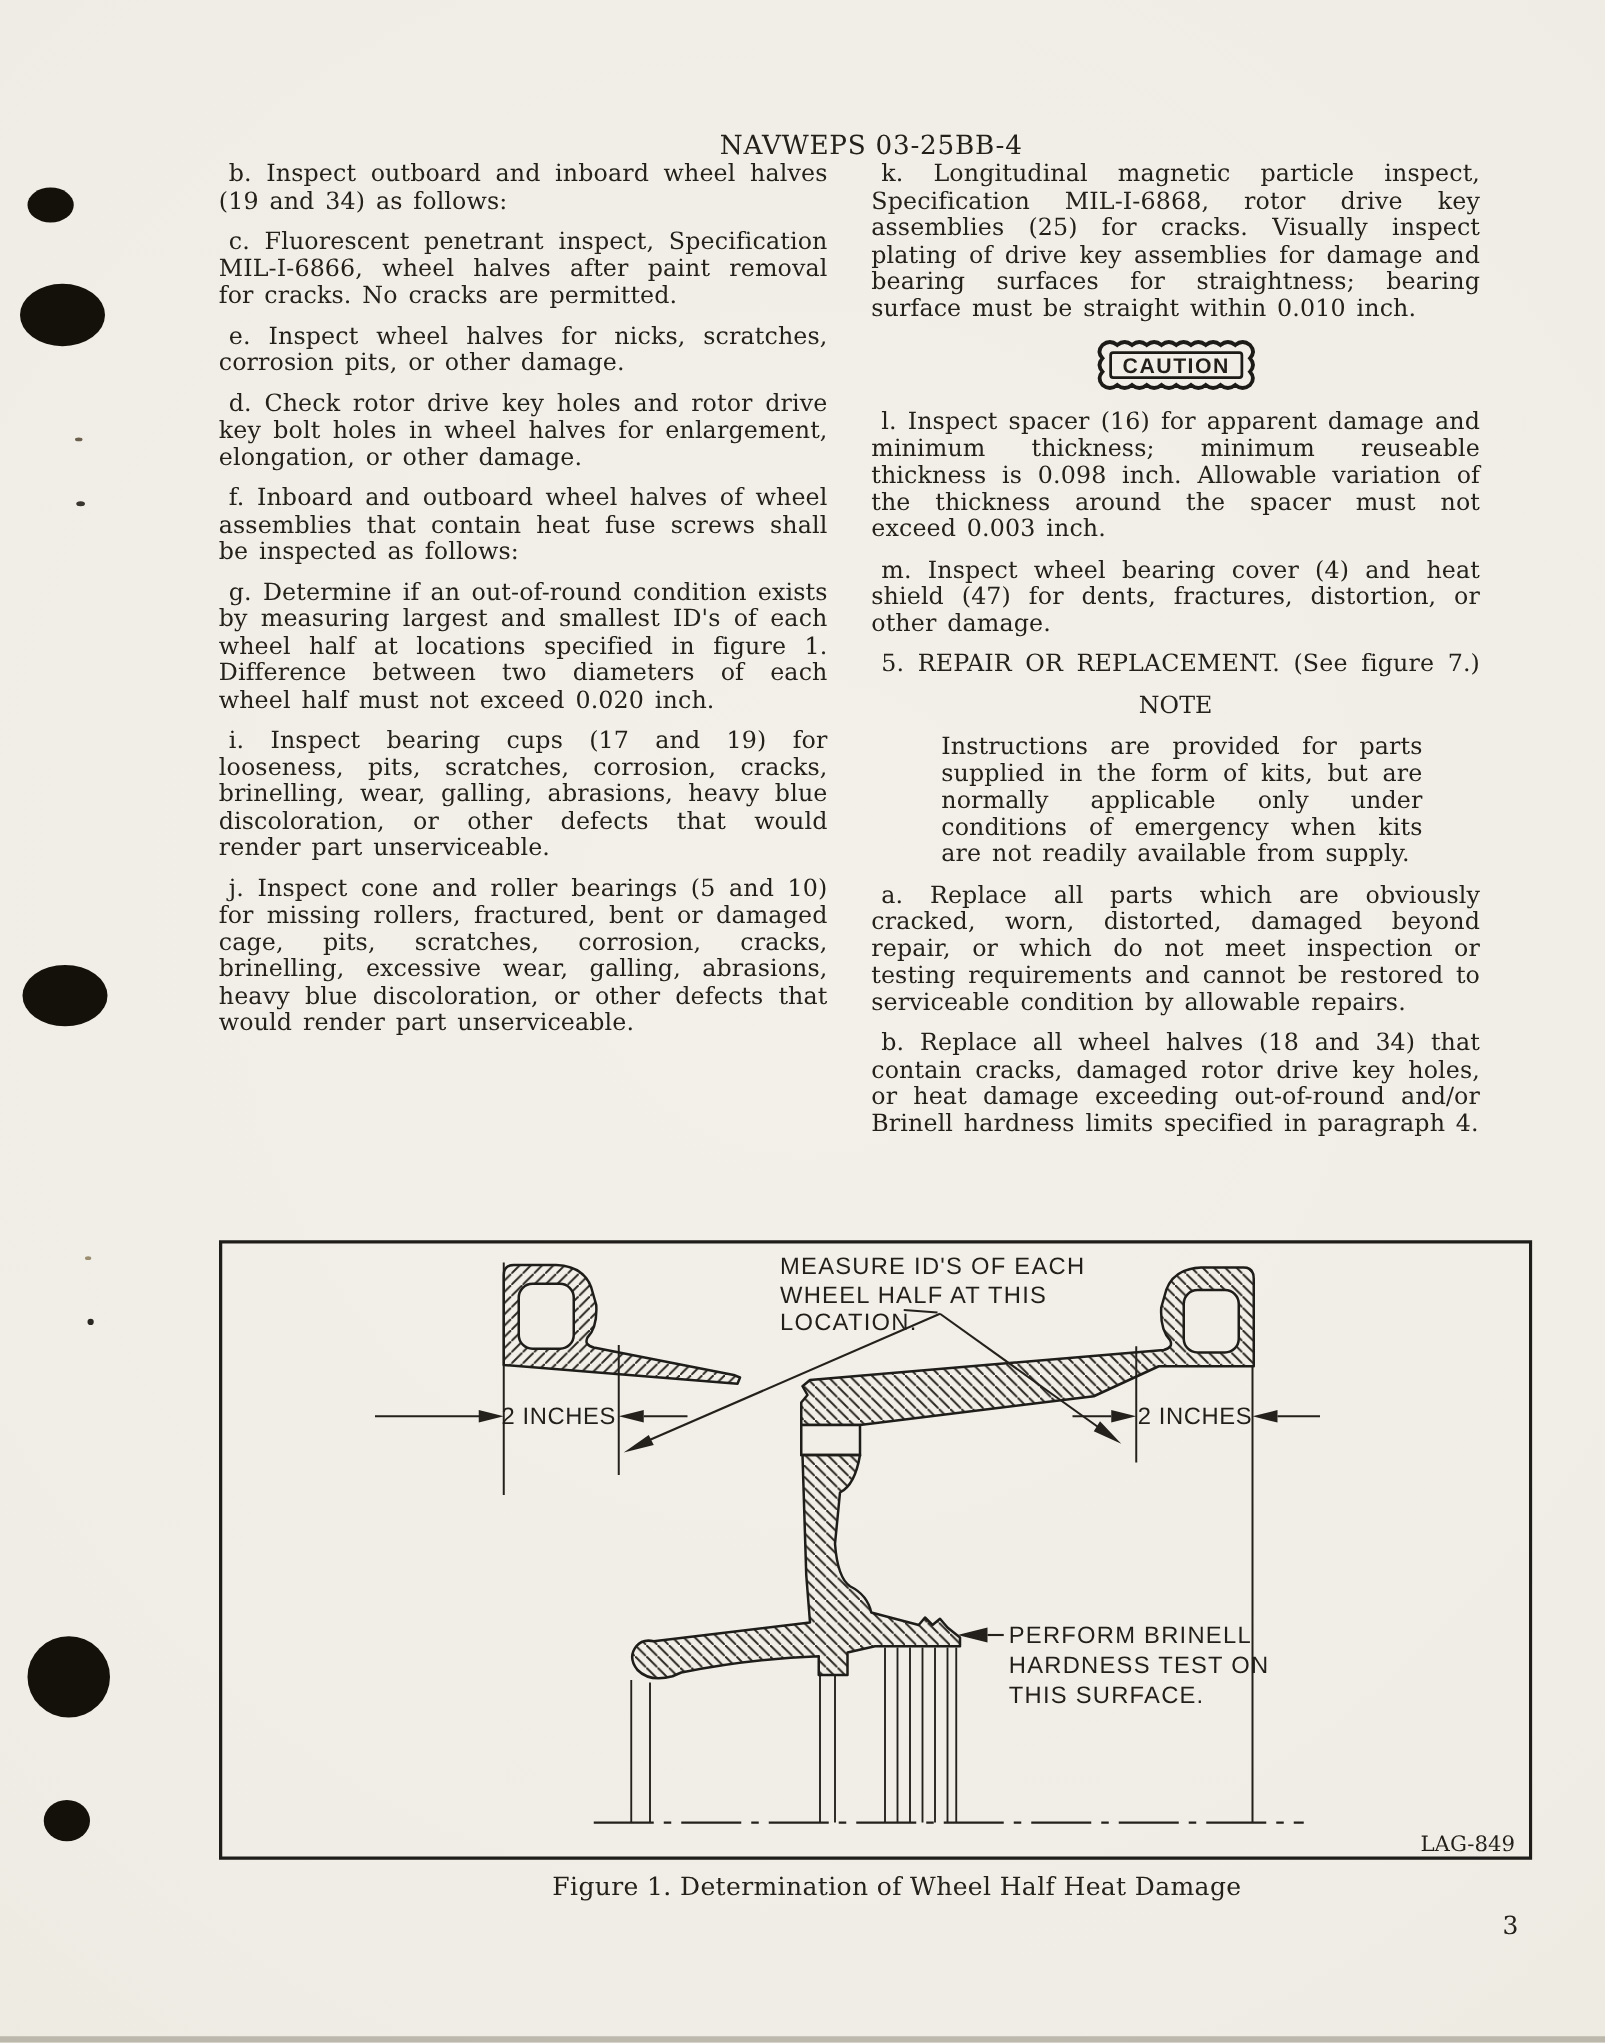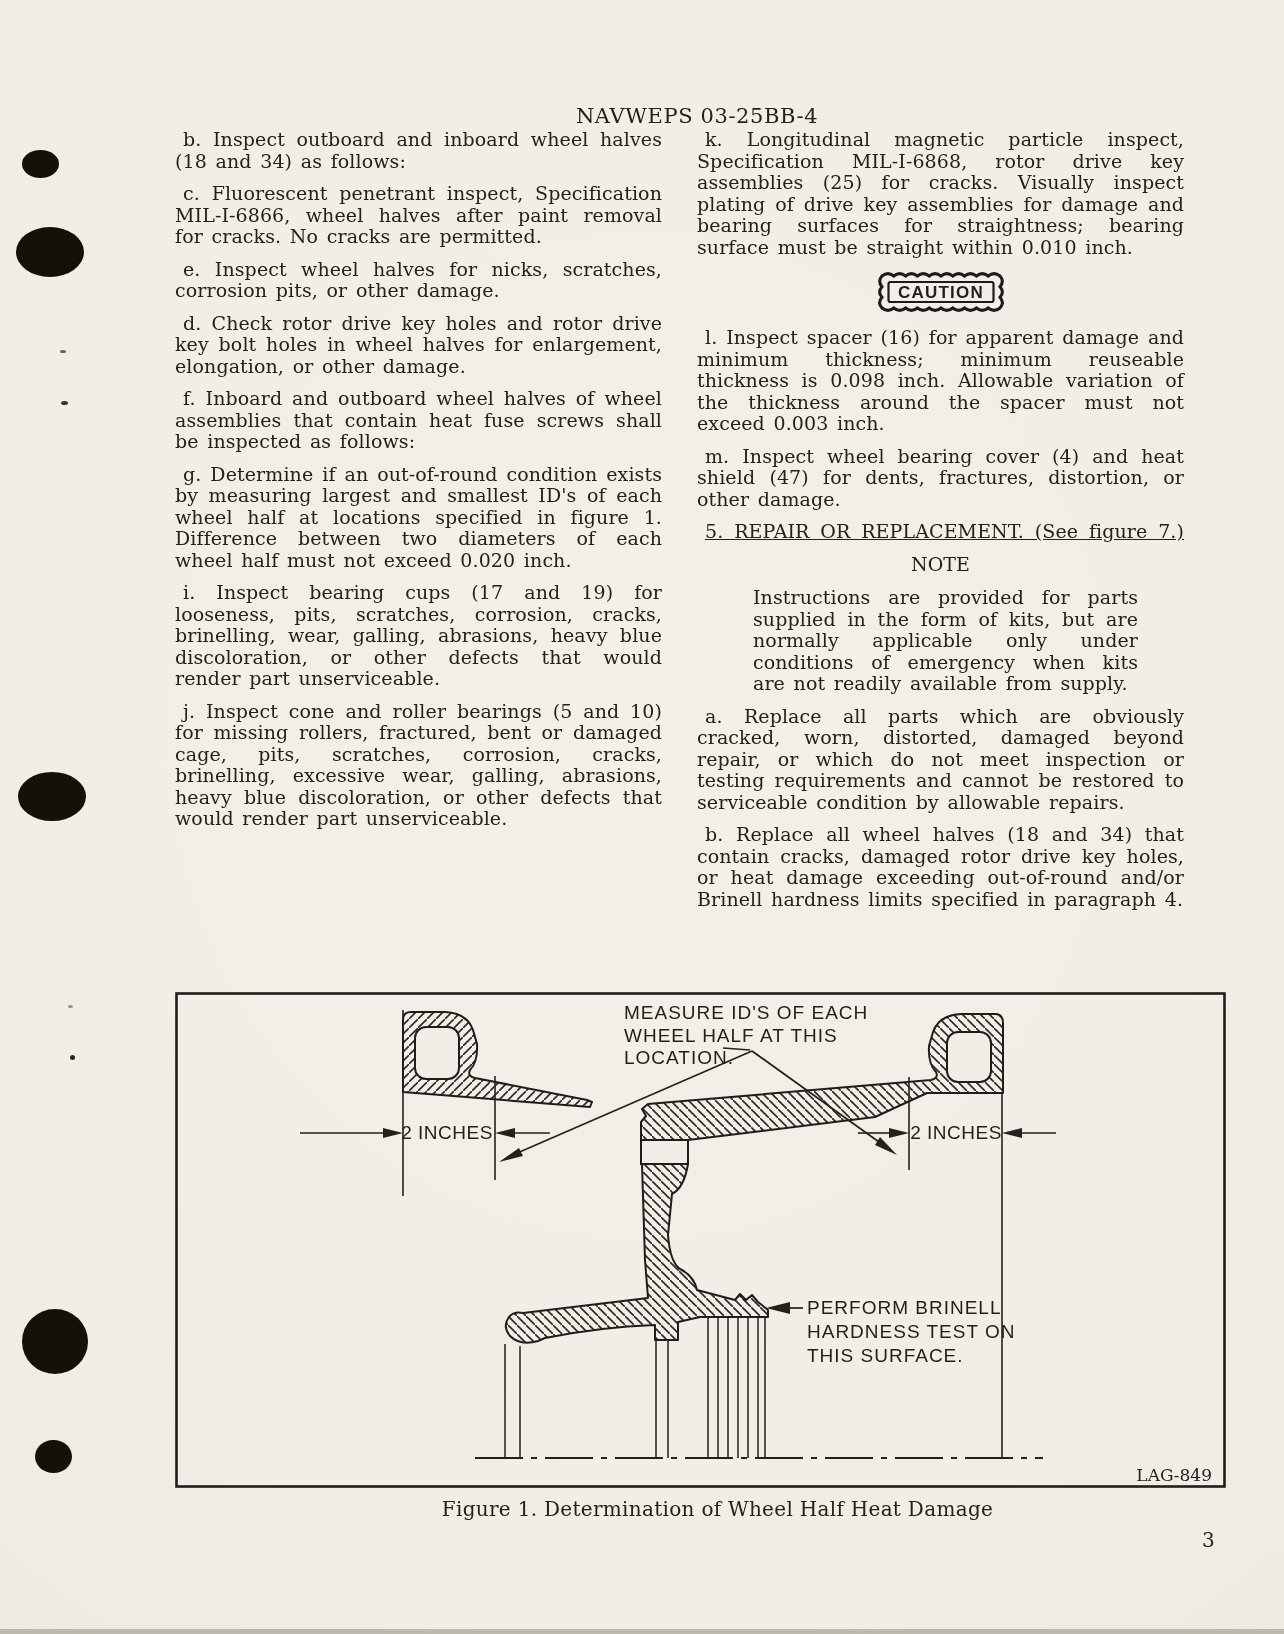--- a/index.html
+++ b/index.html
@@ -19,21 +19,21 @@
   }
   .col{
     position:absolute;top:129px;width:487px;
     font-size:19px;line-height:21.5px;
     text-align:justify;word-spacing:2.5px;letter-spacing:.1px;
   }
   .col-left{left:175px;}
   .col-right{left:697px;}
   .col p{margin:0 0 11px 0;text-indent:8px;}
   .indented{margin-left:56px !important;margin-right:46px !important;text-indent:0 !important;}
-  .spread{text-align-last:justify;text-decoration:underline;}
+  .spread{text-align-last:justify;}
   .centered-head{text-align:center;text-align-last:center;text-indent:0 !important;margin-bottom:12px !important;}
   .caution-box{display:block;margin:3px auto 12px auto;}
   .dot{position:absolute;background:#14110b;border-radius:50%;}
   .speck{position:absolute;border-radius:50%;}
   .figure-wrap{position:absolute;left:175px;top:992px;width:1051px;height:496px;}
   .fig-caption{
     position:absolute;left:192px;top:1497px;width:1051px;
     text-align:center;font-size:20px;letter-spacing:.3px;
   }
   .page-number{position:absolute;left:1202px;top:1528px;font-size:20px;}
@@ -56,21 +56,21 @@
   <div class="dot" style="left:35px;top:1440px;width:37px;height:33px;"></div>
 
   <div class="speck" style="left:60px;top:350px;width:6px;height:3px;background:#6b5f4d;"></div>
   <div class="speck" style="left:61px;top:401px;width:7px;height:4px;background:#3a362f;"></div>
   <div class="speck" style="left:68px;top:1005px;width:5px;height:3px;background:#9a8d70;"></div>
   <div class="speck" style="left:70px;top:1055px;width:5px;height:5px;background:#2a2722;"></div>
 
   <div class="header">NAVWEPS 03-25BB-4</div>
 
   <div class="col col-left">
-    <p>b. Inspect outboard and inboard wheel halves (18 and 34) as follows:</p>
+    <p>b. Inspect outboard and inboard wheel halves (19 and 34) as follows:</p>
     <p>c. Fluorescent penetrant inspect, Specification MIL-I-6866, wheel halves after paint removal for cracks. No cracks are permitted.</p>
     <p>e. Inspect wheel halves for nicks, scratches, corrosion pits, or other damage.</p>
     <p>d. Check rotor drive key holes and rotor drive key bolt holes in wheel halves for enlargement, elongation, or other damage.</p>
     <p>f. Inboard and outboard wheel halves of wheel assemblies that contain heat fuse screws shall be inspected as follows:</p>
     <p>g. Determine if an out-of-round condition exists by measuring largest and smallest ID's of each wheel half at locations specified in figure 1. Difference between two diameters of each wheel half must not exceed 0.020 inch.</p>
     <p>i. Inspect bearing cups (17 and 19) for looseness, pits, scratches, corrosion, cracks, brinelling, wear, galling, abrasions, heavy blue discoloration, or other defects that would render part unserviceable.</p>
     <p>j. Inspect cone and roller bearings (5 and 10) for missing rollers, fractured, bent or damaged cage, pits, scratches, corrosion, cracks, brinelling, excessive wear, galling, abrasions, heavy blue discoloration, or other defects that would render part unserviceable.</p>
   </div>
 
   <div class="col col-right">

